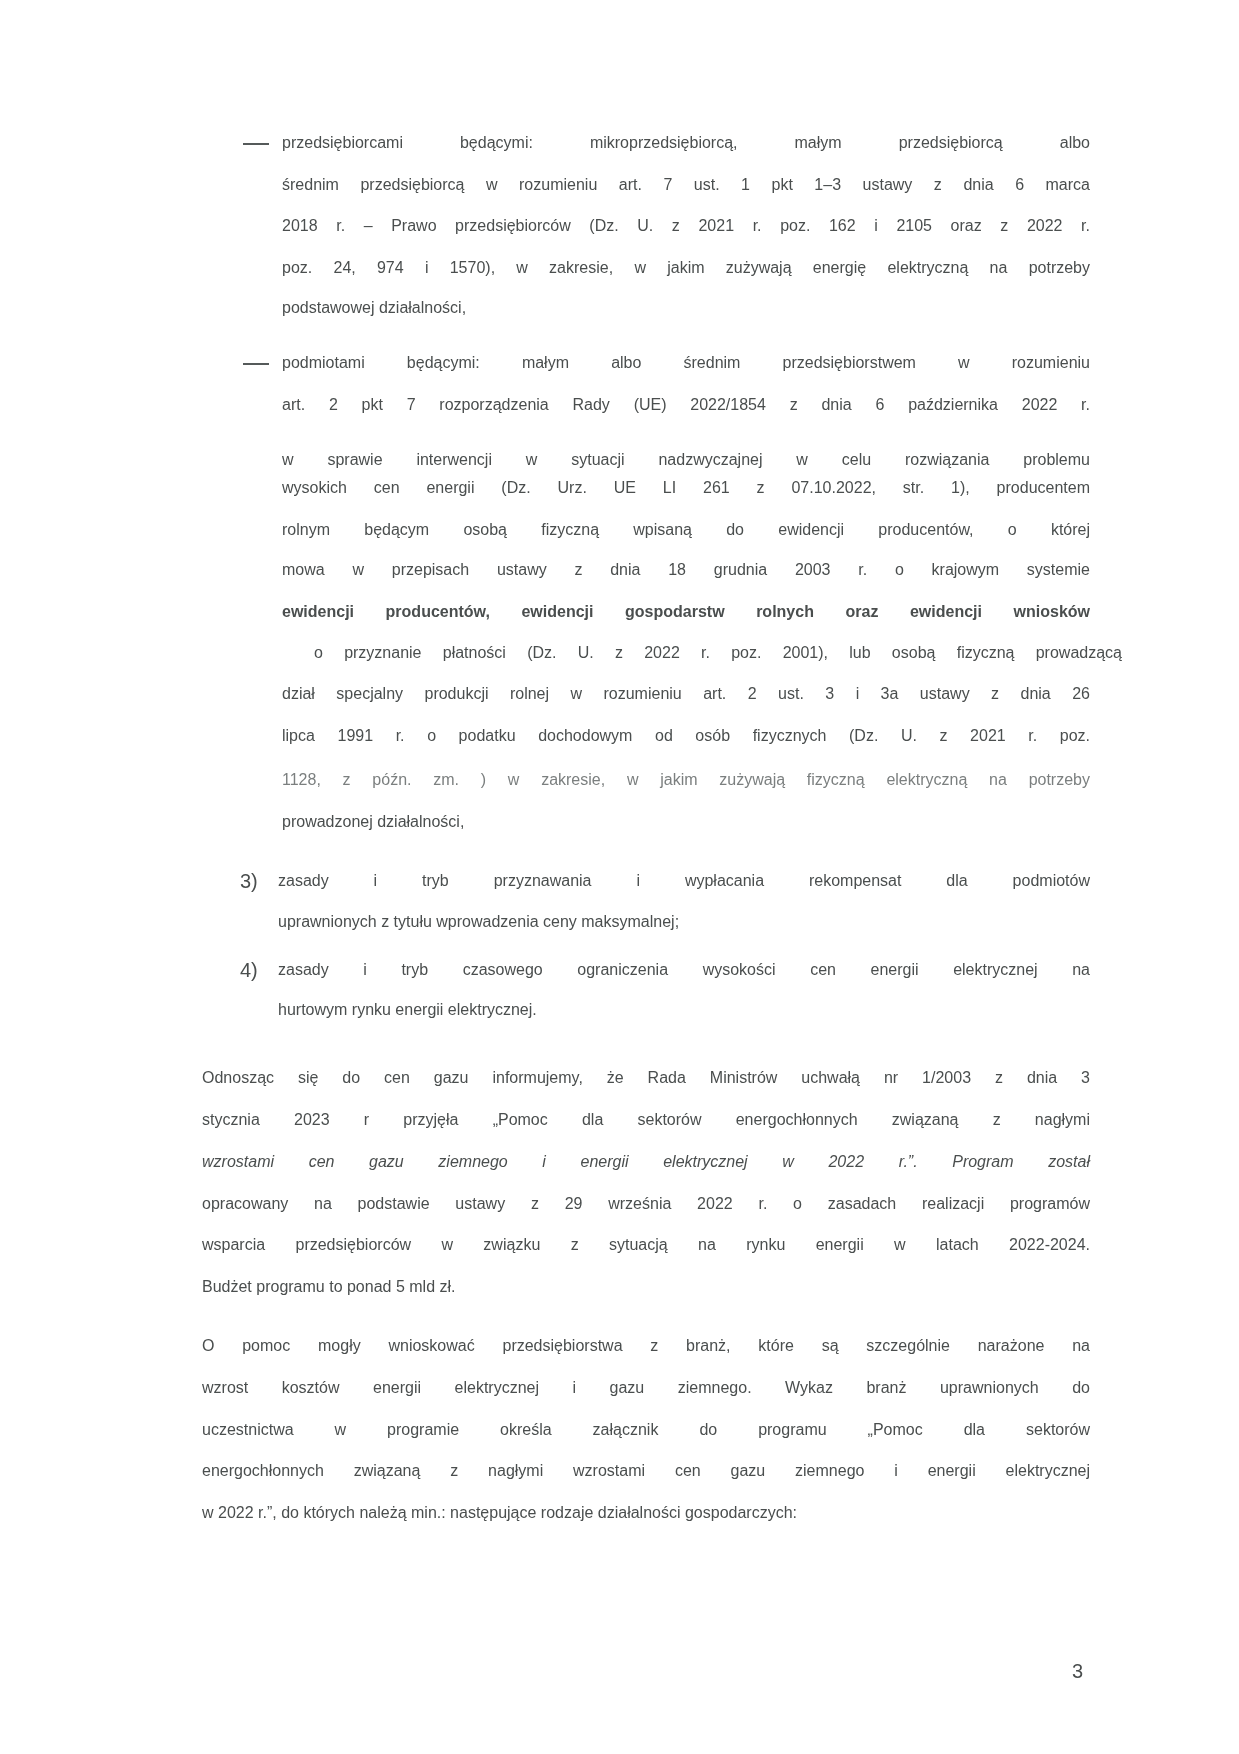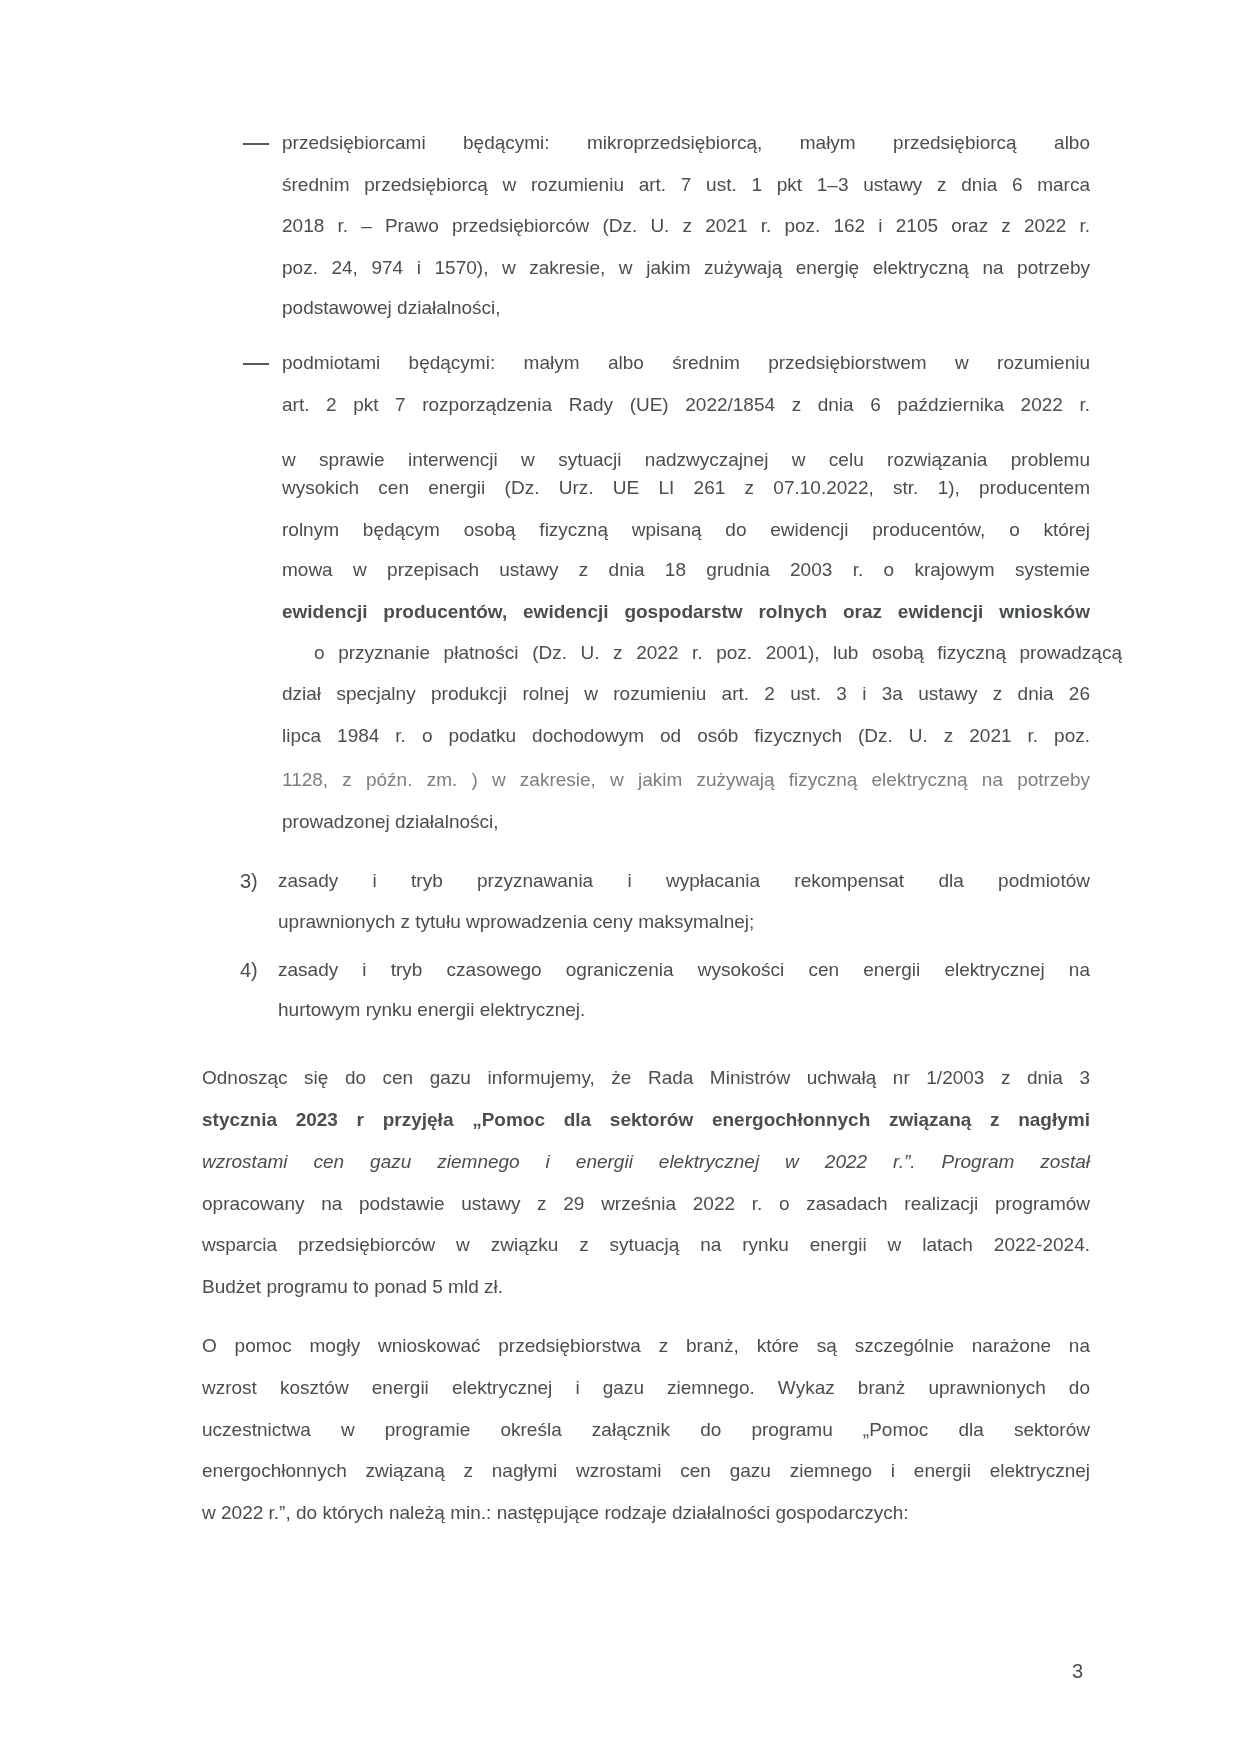--- a/index.html
+++ b/index.html
@@ -1,19 +1,19 @@
 <!DOCTYPE html>
 <html><head>
 <meta charset="utf-8">
 <style>
   html, body { margin: 0; padding: 0; background: #ffffff; }
   body { width: 1239px; height: 1754px; position: relative; overflow: hidden;
          font-family: "Liberation Sans", "DejaVu Sans", sans-serif; color: #4a4e4e; }
   .page { position: absolute; left: 0; top: 0; width: 1239px; height: 1754px; background: #fff; }
-  .line { position: absolute; height: 30px; line-height: 30px; font-size: 19px;
+  .line { position: absolute; height: 30px; line-height: 30px; font-size: 16px;
           white-space: nowrap; overflow: visible; }
   .just { text-align: justify; text-align-last: justify; }
   .left { text-align: left; }
   .light { color: #7b7f7f; }
   .marker { position: absolute; height: 30px; line-height: 30px; font-size: 20px; }
   .dash { position: absolute; height: 2px; background: #555a5a; width: 26px; }
   .pagenum { position: absolute; left: 1072px; top: 1656px; font-size: 20px; line-height: 30px; color: #4a4e4e; }
 </style>
 </head>
 <body>
@@ -33,40 +33,40 @@
     <div class="dash" style="left:243px; top:363px;"></div>
     <div class="line just" style="left: 282px; top: 348px; width: 808px;">podmiotami będącymi: małym albo średnim przedsiębiorstwem w rozumieniu</div>
     <div class="line just" style="left: 282px; top: 390px; width: 808px;">art. 2 pkt 7 rozporządzenia Rady (UE) 2022/1854 z dnia 6 października 2022 r.</div>
     <div class="line just" style="left: 282px; top: 445px; width: 808px;">w sprawie interwencji w sytuacji nadzwyczajnej w celu rozwiązania problemu</div>
     <div class="line just" style="left: 282px; top: 473px; width: 808px;">wysokich cen energii (Dz. Urz. UE LI 261 z 07.10.2022, str. 1), producentem</div>
     <div class="line just" style="left: 282px; top: 504px; width: 808px; margin-top: 11px;">rolnym będącym osobą fizyczną wpisaną do ewidencji producentów, o której</div>
     <div class="line just" style="left: 282px; top: 555px; width: 808px;">mowa w przepisach ustawy z dnia 18 grudnia 2003 r. o krajowym systemie</div>
     <div class="line just" style="left: 282px; top: 597px; width: 808px; font-weight: bold;">ewidencji producentów, ewidencji gospodarstw rolnych oraz ewidencji wniosków</div>
     <div class="line just" style="left: 282px; top: 638px; width: 808px; margin-left: 32px;">o przyznanie płatności (Dz. U. z 2022 r. poz. 2001), lub osobą fizyczną prowadzącą</div>
     <div class="line just" style="left: 282px; top: 679px; width: 808px;">dział specjalny produkcji rolnej w rozumieniu art. 2 ust. 3 i 3a ustawy z dnia 26</div>
-    <div class="line just" style="left: 282px; top: 721px; width: 808px;">lipca 1984 r. o podatku dochodowym od osób fizycznych (Dz. U. z 2021 r. poz.</div>
+    <div class="line just" style="left: 282px; top: 721px; width: 808px;">lipca 1991 r. o podatku dochodowym od osób fizycznych (Dz. U. z 2021 r. poz.</div>
     <div class="line just light" style="left: 282px; top: 765px; width: 808px;">1128, z późn. zm. ) w zakresie, w jakim zużywają fizyczną elektryczną na potrzeby</div>
     <div class="line left" style="left:282px; top:807px;">prowadzonej działalności,</div>
   </div>
 
   <div>
     <div class="marker" style="left:240px; top:866px;">3)</div>
     <div class="line just" style="left: 278px; top: 866px; width: 812px;">zasady i tryb przyznawania i wypłacania rekompensat dla podmiotów</div>
     <div class="line left" style="left:278px; top:907px;">uprawnionych z tytułu wprowadzenia ceny maksymalnej;</div>
   </div>
 
   <div>
     <div class="marker" style="left:240px; top:955px;">4)</div>
     <div class="line just" style="left: 278px; top: 955px; width: 812px;">zasady i tryb czasowego ograniczenia wysokości cen energii elektrycznej na</div>
     <div class="line left" style="left:278px; top:995px;">hurtowym rynku energii elektrycznej.</div>
   </div>
 
   <div>
     <div class="line just" style="left: 202px; top: 1063px; width: 888px;">Odnosząc się do cen gazu informujemy, że Rada Ministrów uchwałą nr 1/2003 z dnia 3</div>
-    <div class="line just" style="left: 202px; top: 1105px; width: 888px; font-weight: bold;">stycznia 2023 r przyjęła „Pomoc dla sektorów energochłonnych związaną z nagłymi</div>
+    <div class="line just" style="left: 202px; top: 1105px; width: 888px;">stycznia 2023 r przyjęła „Pomoc dla sektorów energochłonnych związaną z nagłymi</div>
     <div class="line just" style="left: 202px; top: 1147px; width: 888px; font-style: italic;">wzrostami cen gazu ziemnego i energii elektrycznej w 2022 r.”. Program został</div>
     <div class="line just" style="left: 202px; top: 1189px; width: 888px;">opracowany na podstawie ustawy z 29 września 2022 r. o zasadach realizacji programów</div>
     <div class="line just" style="left: 202px; top: 1230px; width: 888px;">wsparcia przedsiębiorców w związku z sytuacją na rynku energii w latach 2022-2024.</div>
     <div class="line left" style="left:202px; top:1272px;">Budżet programu to ponad 5 mld zł.</div>
   </div>
 
   <div>
     <div class="line just" style="left: 202px; top: 1331px; width: 888px;">O pomoc mogły wnioskować przedsiębiorstwa z branż, które są szczególnie narażone na</div>
     <div class="line just" style="left: 202px; top: 1373px; width: 888px;">wzrost kosztów energii elektrycznej i gazu ziemnego. Wykaz branż uprawnionych do</div>
     <div class="line just" style="left: 202px; top: 1415px; width: 888px;">uczestnictwa w programie określa załącznik do programu „Pomoc dla sektorów</div>

